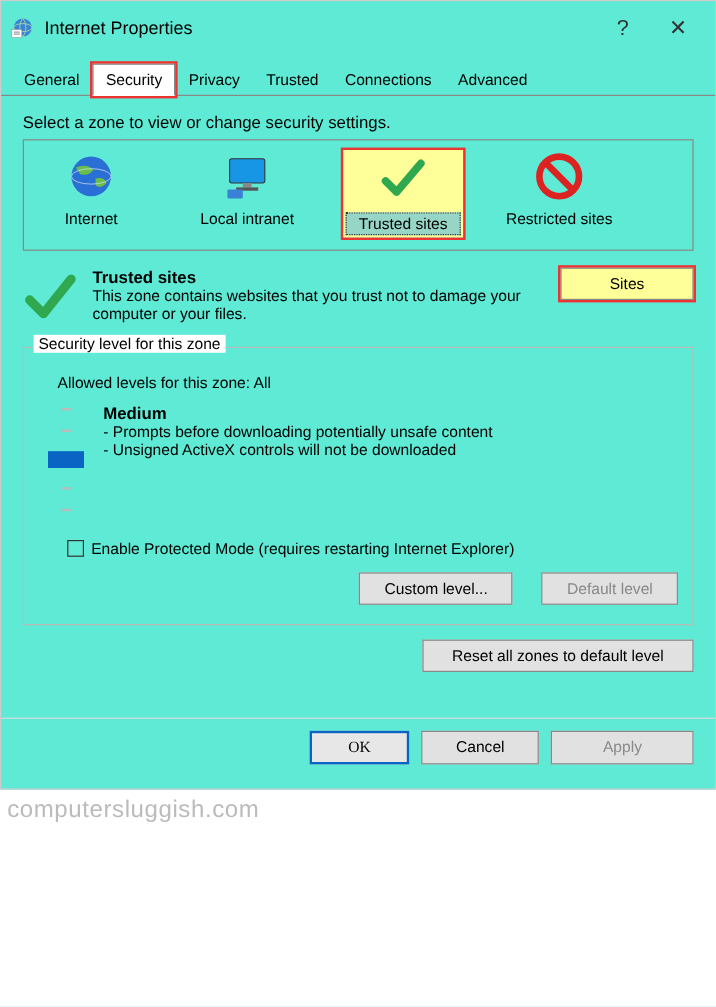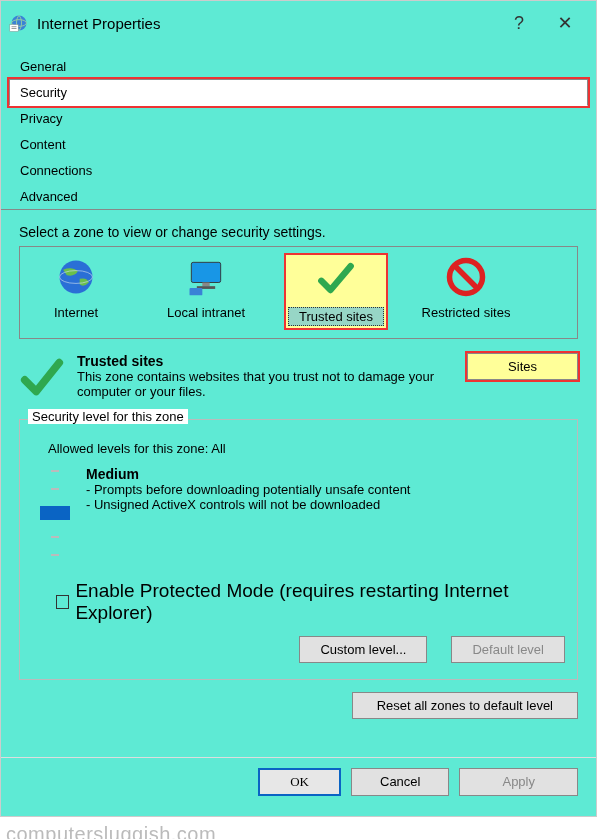--- a/index.html
+++ b/index.html
@@ -26,21 +26,20 @@
     font-size: 15px;
   }
   .titlebar .tb-icon { width: 20px; height: 20px; margin-right: 8px; }
   .titlebar .tb-title { flex: 1; }
   .titlebar .tb-btn { width: 46px; text-align: center; font-size: 18px; color: #333; }
   .tabs {
     display: flex;
     padding: 8px 8px 0 8px;
     border-bottom: 1px solid #888;
     font-size: 13px;
-    flex-direction: column;
   }
   .tab {
     padding: 5px 10px 5px 10px;
     border: 1px solid transparent;
     border-bottom: none;
     cursor: default;
     margin-right: 0px;
   }
   .tab.active {
     border: 1px solid #888;
@@ -110,21 +109,21 @@
     padding: 0 4px;
     font-size: 13px;
   }
   .allowed { margin: 6px 0 10px 16px; font-size: 13px; }
   .slider-row { display: flex; gap: 8px; }
   .slider-col { width: 46px; display:flex; flex-direction:column; align-items:center; gap:16px; padding-top:4px;}
   .slider-tick { width: 8px; height: 2px; background:#bbb; }
   .slider-thumb { width: 30px; height: 14px; background: #0a64c4; }
   .sl-text { font-size: 13px; }
   .sl-text b { font-size: 14px; }
-  .chk-row { margin: 24px 0 12px 24px; display:flex; align-items:center; gap:6px; font-size:19px;}
+  .chk-row { margin: 24px 0 12px 24px; display:flex; gap:6px; font-size:13px;}
   .chk-box { width:14px; height:14px; border:1px solid #333; display:inline-block;}
   .btn-row { display:flex; gap:24px; justify-content:flex-end; margin-top:8px;}
   .reset-row { display:flex; justify-content:flex-end; margin:12px 0 20px 0;}
   .bottom-btns { display:flex; gap:10px; justify-content:flex-end; padding: 10px 18px 20px 18px; border-top:1px solid #ddd;}
   .watermark { color:#bbb; font-size:20px; padding:6px 6px; letter-spacing:0.5px;}
 </style>
 </head>
 <body>
 
 <div class="window">
@@ -142,21 +141,21 @@
     </span>
     <span class="tb-title">Internet Properties</span>
     <span class="tb-btn">?</span>
     <span class="tb-btn">✕</span>
   </div>
 
   <div class="tabs">
     <div class="tab">General</div>
     <div class="tab active highlight-box">Security</div>
     <div class="tab">Privacy</div>
-    <div class="tab">Content</div>
+    <div class="tab">Trusted</div>
     <div class="tab">Connections</div>
     <div class="tab">Advanced</div>
   </div>
 
   <div class="content">
 
     <div class="zone-prompt">Select a zone to view or change security settings.</div>
 
     <div class="zone-box">
       <div class="zone-item">

